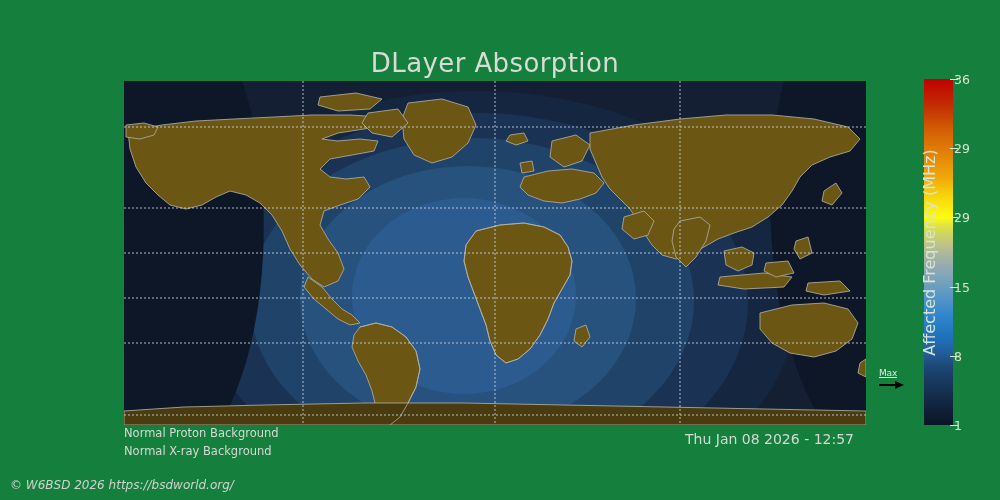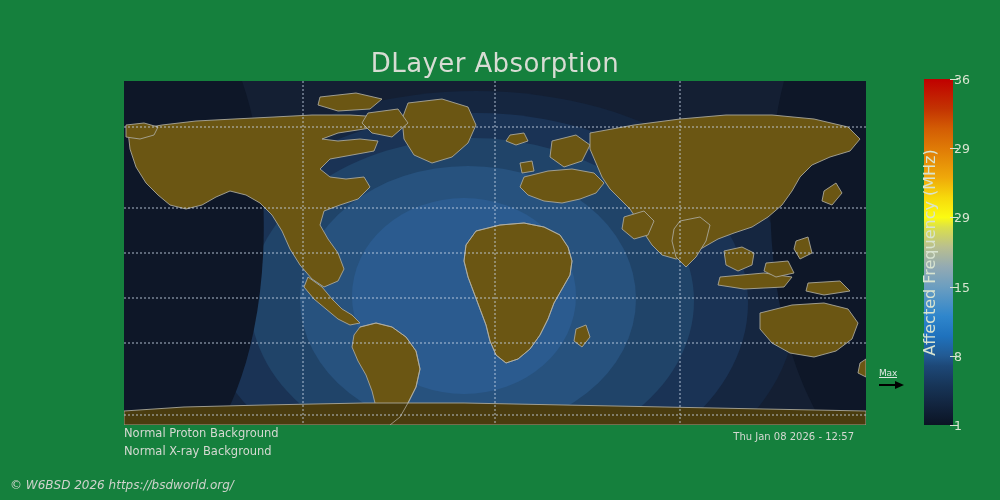--- a/index.html
+++ b/index.html
@@ -26,21 +26,21 @@
   #cbarlabel span{display:block;transform:rotate(-90deg);white-space:nowrap;
              color:#d8e4d0;font-size:16px;}
 
   #maxbox{position:absolute;left:878px;top:369px;width:26px;height:22px;}
   #maxtxt{position:absolute;left:1px;top:-1px;color:#dce6e0;font-size:9px;
           line-height:10px;letter-spacing:-.2px;text-decoration:underline;}
   #maxarrow{position:absolute;left:1px;top:12px;width:25px;height:8px;}
 
   .statline{position:absolute;left:124px;color:#d5d9d2;font-size:11.5px;}
   #stat1{top:426px;} #stat2{top:444px;}
-  #stamp{position:absolute;right:146px;top:431px;color:#d5d9d2;font-size:10px;}
+  #stamp{position:absolute;right:146px;top:431px;color:#d5d9d2;font-size:14px;}
   #credit{position:absolute;left:10px;top:478px;color:#cfd3cc;font-size:12px;
           font-style:italic;}
 
   .grid{stroke:#c9d6e8;stroke-width:1;stroke-dasharray:2 2;opacity:.85;fill:none;}
 </style>
 </head>
 <body>
 
 <div id="root">
 

